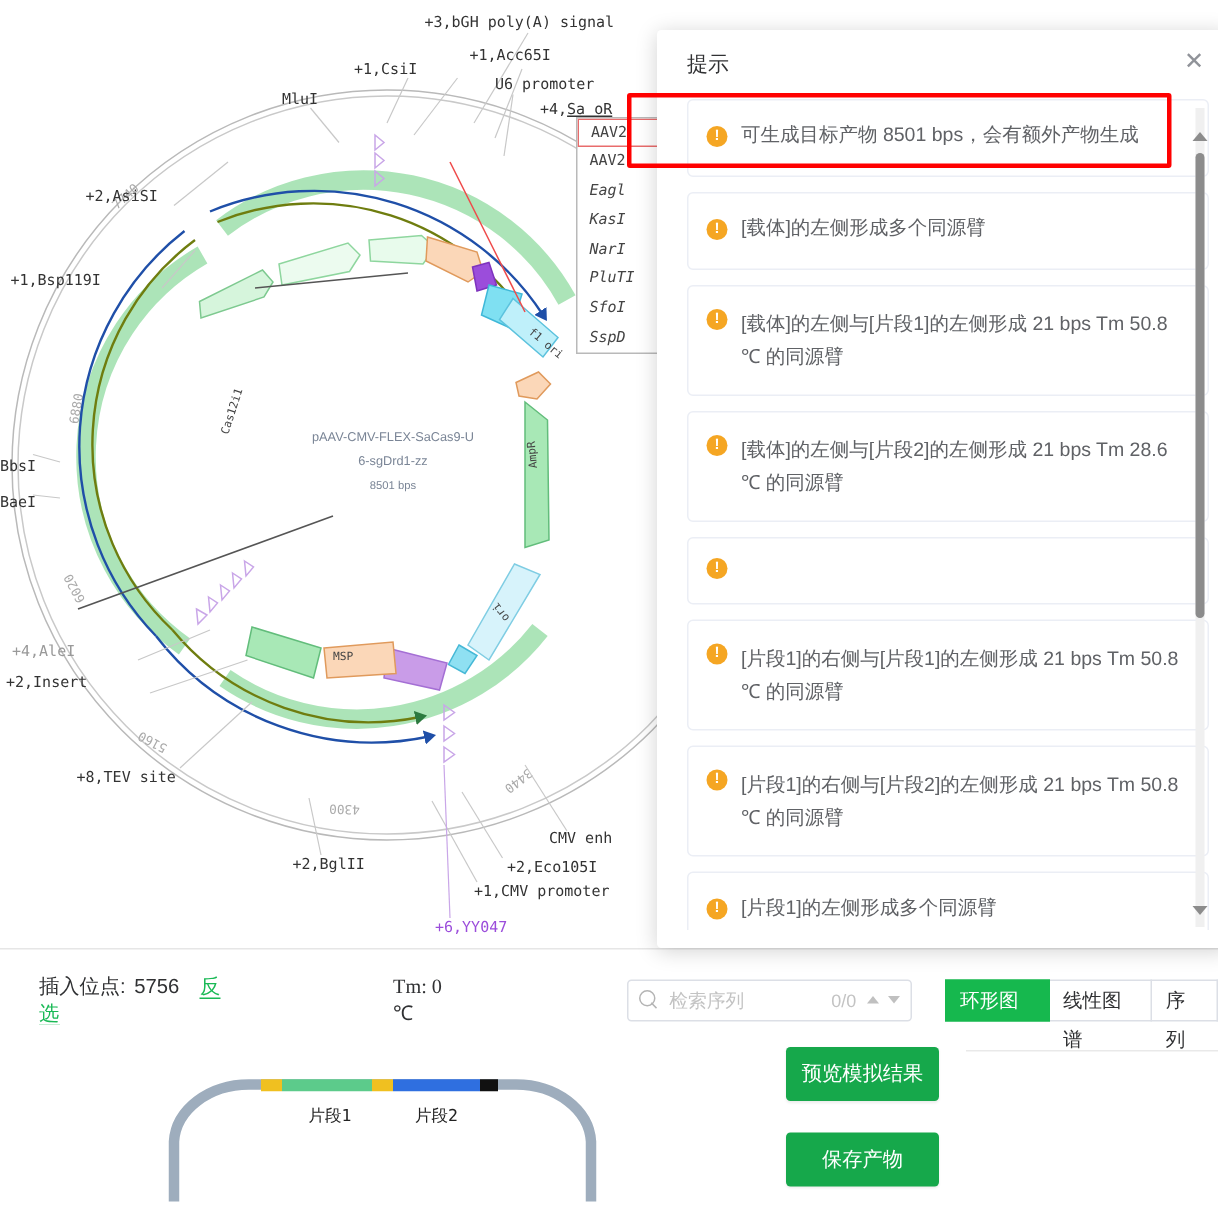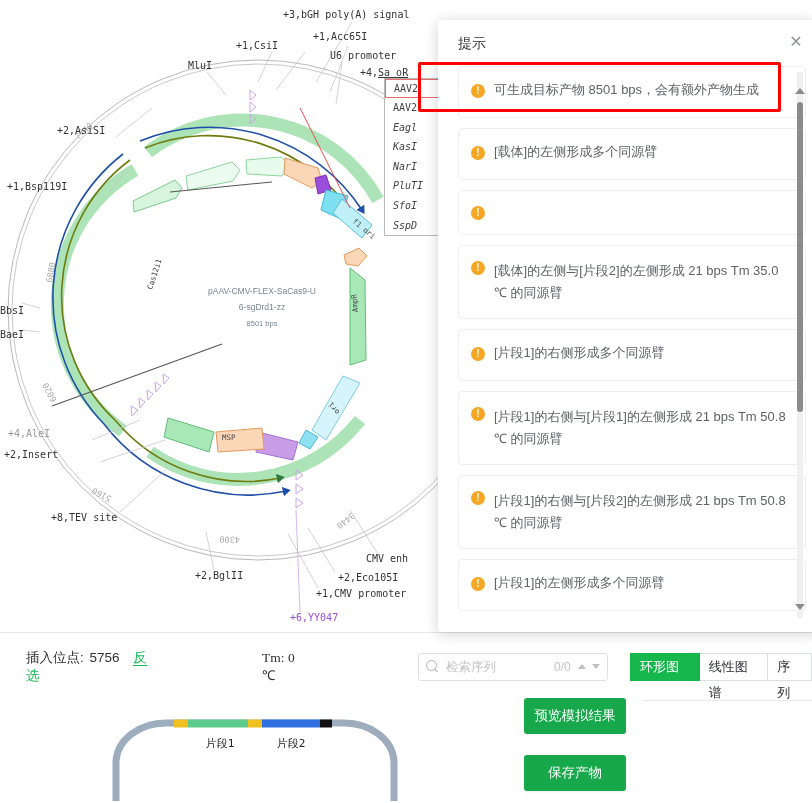--- a/index.html
+++ b/index.html
@@ -369,28 +369,28 @@
         <div class="note-item centered">
           <span class="warn-icon"></span>
           <span class="note-text">可生成目标产物 8501 bps，会有额外产物生成</span>
         </div>
         <div class="note-item centered">
           <span class="warn-icon"></span>
           <span class="note-text">[载体]的左侧形成多个同源臂</span>
         </div>
         <div class="note-item two-line">
           <span class="warn-icon"></span>
+          <span class="note-text">[载体]的左侧与[片段1]的左侧形成 21 bps Tm 50.8 ℃ 的同源臂</span>
         </div>
         <div class="note-item two-line">
           <span class="warn-icon"></span>
-          <span class="note-text">[载体]的左侧与[片段2]的左侧形成 21 bps Tm 35.0 ℃ 的同源臂</span>
+          <span class="note-text">[载体]的左侧与[片段2]的左侧形成 21 bps Tm 28.6 ℃ 的同源臂</span>
         </div>
         <div class="note-item centered">
           <span class="warn-icon"></span>
-          <span class="note-text">[片段1]的右侧形成多个同源臂</span>
         </div>
         <div class="note-item two-line">
           <span class="warn-icon"></span>
           <span class="note-text">[片段1]的右侧与[片段1]的左侧形成 21 bps Tm 50.8 ℃ 的同源臂</span>
         </div>
         <div class="note-item two-line">
           <span class="warn-icon"></span>
           <span class="note-text">[片段1]的右侧与[片段2]的左侧形成 21 bps Tm 50.8 ℃ 的同源臂</span>
         </div>
         <div class="note-item centered">

